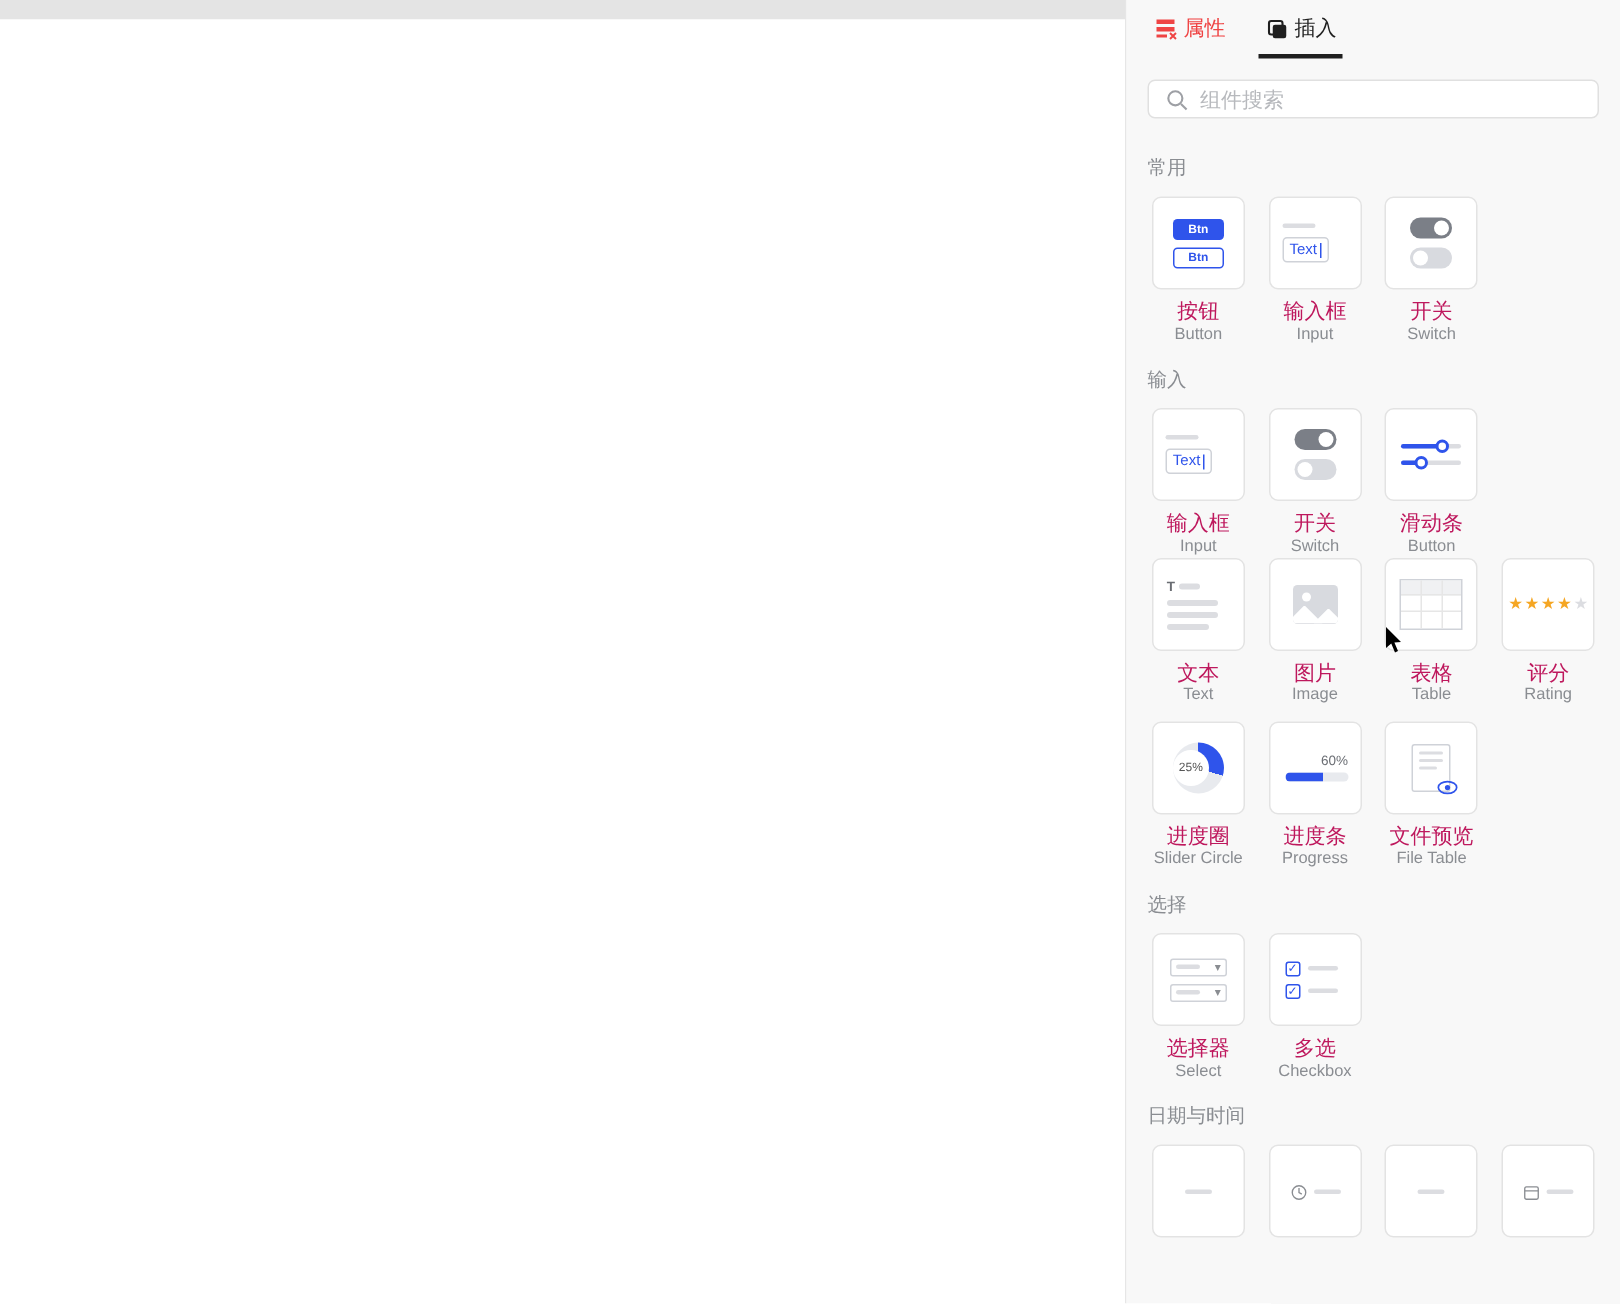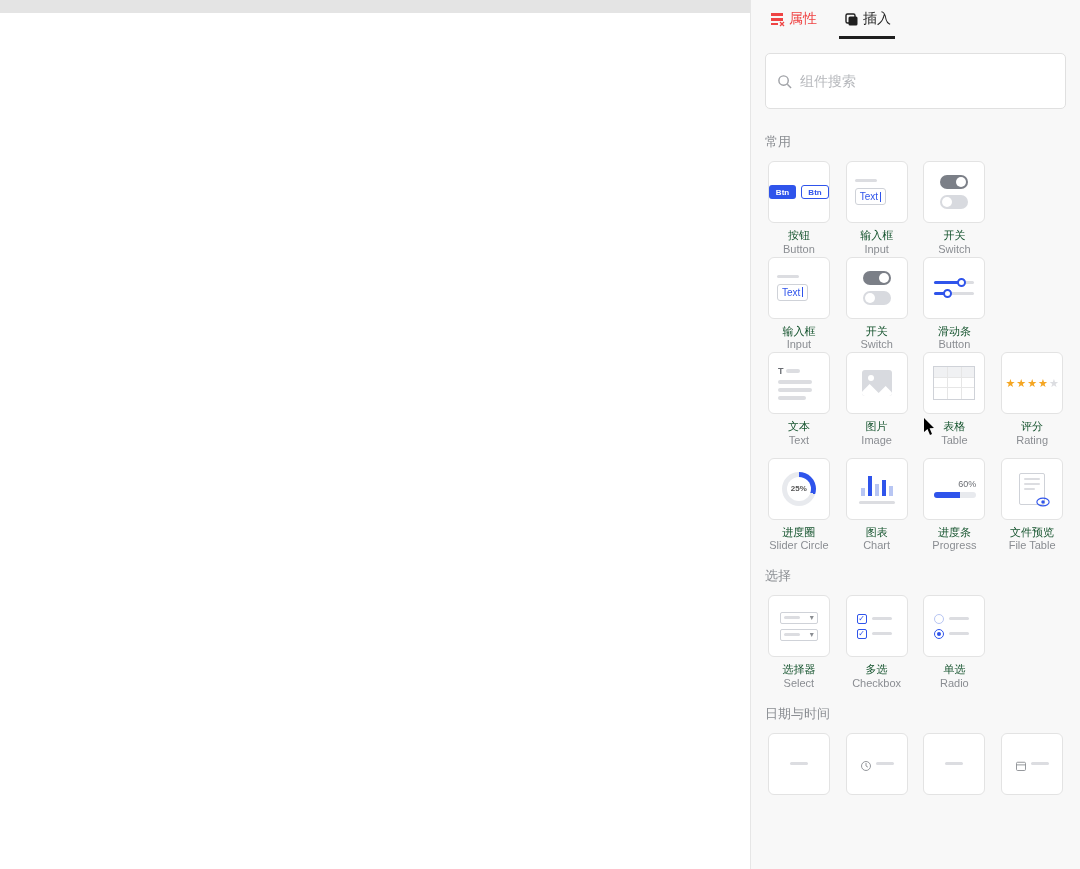--- a/index.html
+++ b/index.html
@@ -54,21 +54,21 @@
   .tab.inactive { color: #ef4444; }
   .tab.active { color: #1f1f1f; border-bottom-color: #1f1f1f; }
   .tab-icon { width: 16px; height: 16px; display: inline-flex; align-items: center; justify-content: center; }
   .search-wrap { padding: 14px 14px 6px 14px; }
   .search {
     display: flex;
     align-items: center;
     background: #fff;
     border: 1px solid #e0e0e0;
     border-radius: 5px;
-    padding: 19px 10px;
+    padding: 4px 10px;
     gap: 8px;
   }
   .search-icon { width: 16px; height: 16px; color: #9ea0a5; display:flex; align-items:center; justify-content:center;}
   .search input {
     border: none; outline: none;
     font-size: 14px; flex:1;
     background: transparent;
     color: #333;
   }
   .search input::placeholder { color: #b7b9bd; }
@@ -97,27 +97,27 @@
     height: 62px;
     background: #fff;
     border: 1px solid #e3e3e3;
     border-radius: 6px;
     display: flex;
     align-items: center;
     justify-content: center;
     overflow: hidden;
   }
   .ci-labels { margin-top: 6px; text-align: center; line-height: 1.25; }
-  .ci-zh { font-size: 11px; color: #14532d; }
+  .ci-zh { font-size: 14px; color: #be185d; }
   .ci-en { font-size: 11px; color: #8a8d92; }
 
   
 
   
-  .tile-button { flex-direction: row; gap: 5px; }
+  .tile-button { flex-direction: column; gap: 5px; }
   .btn-chip {
     width: 34px; height: 14px; border-radius: 3px;
     display:flex; align-items:center; justify-content:center;
     font-size: 8px; font-weight: 600;
   }
   .btn-chip.solid { background:#2f54eb; color:#fff; }
   .btn-chip.outline { border:1px solid #2f54eb; color:#2f54eb; background:#fff; }
 
   
   .tile-input { flex-direction: column; gap:6px; align-items:flex-start; padding:0 8px;}
@@ -168,21 +168,21 @@
   .img-m1,.img-m2 { position:absolute; bottom:0; background:#fff;}
   .img-m1 { width:24px; height:12px; left:-4px; clip-path: polygon(0 100%, 50% 0, 100% 100%);}
   .img-m2 { width:20px; height:10px; right:-4px; clip-path: polygon(0 100%, 50% 0, 100% 100%);}
 
   
   .stars { display:flex; gap:1px;}
   .star { font-size:11px; }
   .star.on { color:#f5a623;} .star.off { color:#dcdde1;}
 
   
-  .circ { width:34px; height:34px; border-radius:50%; background: conic-gradient(#2f54eb 0 30%, #e8eaee 30% 100%); display:flex; align-items:center; justify-content:center;font-weight:bold;}
+  .circ { width:34px; height:34px; border-radius:50%; background: conic-gradient(#2f54eb 0 30%, #e8eaee 30% 100%); display:flex; align-items:center; }
   .circ-in { width:24px; height:24px; border-radius:50%; background:#fff; display:flex; align-items:center; justify-content:center; font-size:8px; color:#555;}
 
   
   .tile-chart { gap:2px;}
   .chart-bars{display:flex; align-items:flex-end; gap:3px; height:22px;}
   .cb{width:4px; background:#b8c6f3;}
   .cb.t{background:#2f54eb;}
   .chart-base{width:36px; height:3px; background:#dcdde1; margin-top:3px; border-radius:2px;}
 
   
@@ -304,20 +304,21 @@
                 <span class="knob"></span>
               </span>
           </div>
           <div class="ci-labels">
             <div class="ci-zh">开关</div>
             <div class="ci-en">Switch</div>
           </div>
         </div>
       </div>
 
+      <div class="section-title">输入</div>
       <div class="grid">
         <div class="ci">
           <div class="tile tile-input">
             <span class="inp-line"></span>
             <span class="inp-box">
                 <span>Text</span>
                 <span class="inp-caret"></span>
               </span>
           </div>
           <div class="ci-labels">
@@ -432,36 +433,20 @@
             <div class="circ">
                 <div class="circ-in">25%</div>
               </div>
           </div>
           <div class="ci-labels">
             <div class="ci-zh">进度圈</div>
             <div class="ci-en">Slider Circle</div>
           </div>
         </div>
         <div class="ci">
-          <div class="tile tile-chart" style="flex-direction:column">
-            <div class="chart-bars">
-              <span class="cb" style="height:8px"></span>
-                <span class="cb t" style="height:20px"></span>
-              <span class="cb" style="height:12px"></span>
-                <span class="cb t" style="height:16px"></span>
-              <span class="cb" style="height:10px"></span>
-            </div>
-            <div class="chart-base"></div>
-          </div>
-          <div class="ci-labels">
-            <div class="ci-zh">图表</div>
-            <div class="ci-en">Chart</div>
-          </div>
-        </div>
-        <div class="ci">
           <div class="tile tile-progress">
             <span class="pct">60%</span>
             <div class="pbar">
                 <div class="pfill"></div>
               </div>
           </div>
           <div class="ci-labels">
             <div class="ci-zh">进度条</div>
             <div class="ci-en">Progress</div>
           </div>
@@ -510,36 +495,20 @@
                 <span class="ck-bar"></span>
               </div>
             <div class="ck-row">
                 <span class="ck">✓</span>
                 <span class="ck-bar"></span>
               </div>
           </div>
           <div class="ci-labels">
             <div class="ci-zh">多选</div>
             <div class="ci-en">Checkbox</div>
-          </div>
-        </div>
-        <div class="ci">
-          <div class="tile tile-radio">
-            <div class="ck-row">
-                <span class="rd"></span>
-                <span class="ck-bar"></span>
-              </div>
-            <div class="ck-row">
-                <span class="rd sel"></span>
-                <span class="ck-bar"></span>
-              </div>
-          </div>
-          <div class="ci-labels">
-            <div class="ci-zh">单选</div>
-            <div class="ci-en">Radio</div>
           </div>
         </div>
       </div>
 
       <div class="section-title">日期与时间</div>
       <div class="grid">
         <div class="ci">
           <div class="tile tile-dt">
             <div class="dt-stub">
                 <span class="dt-bar"></span>

